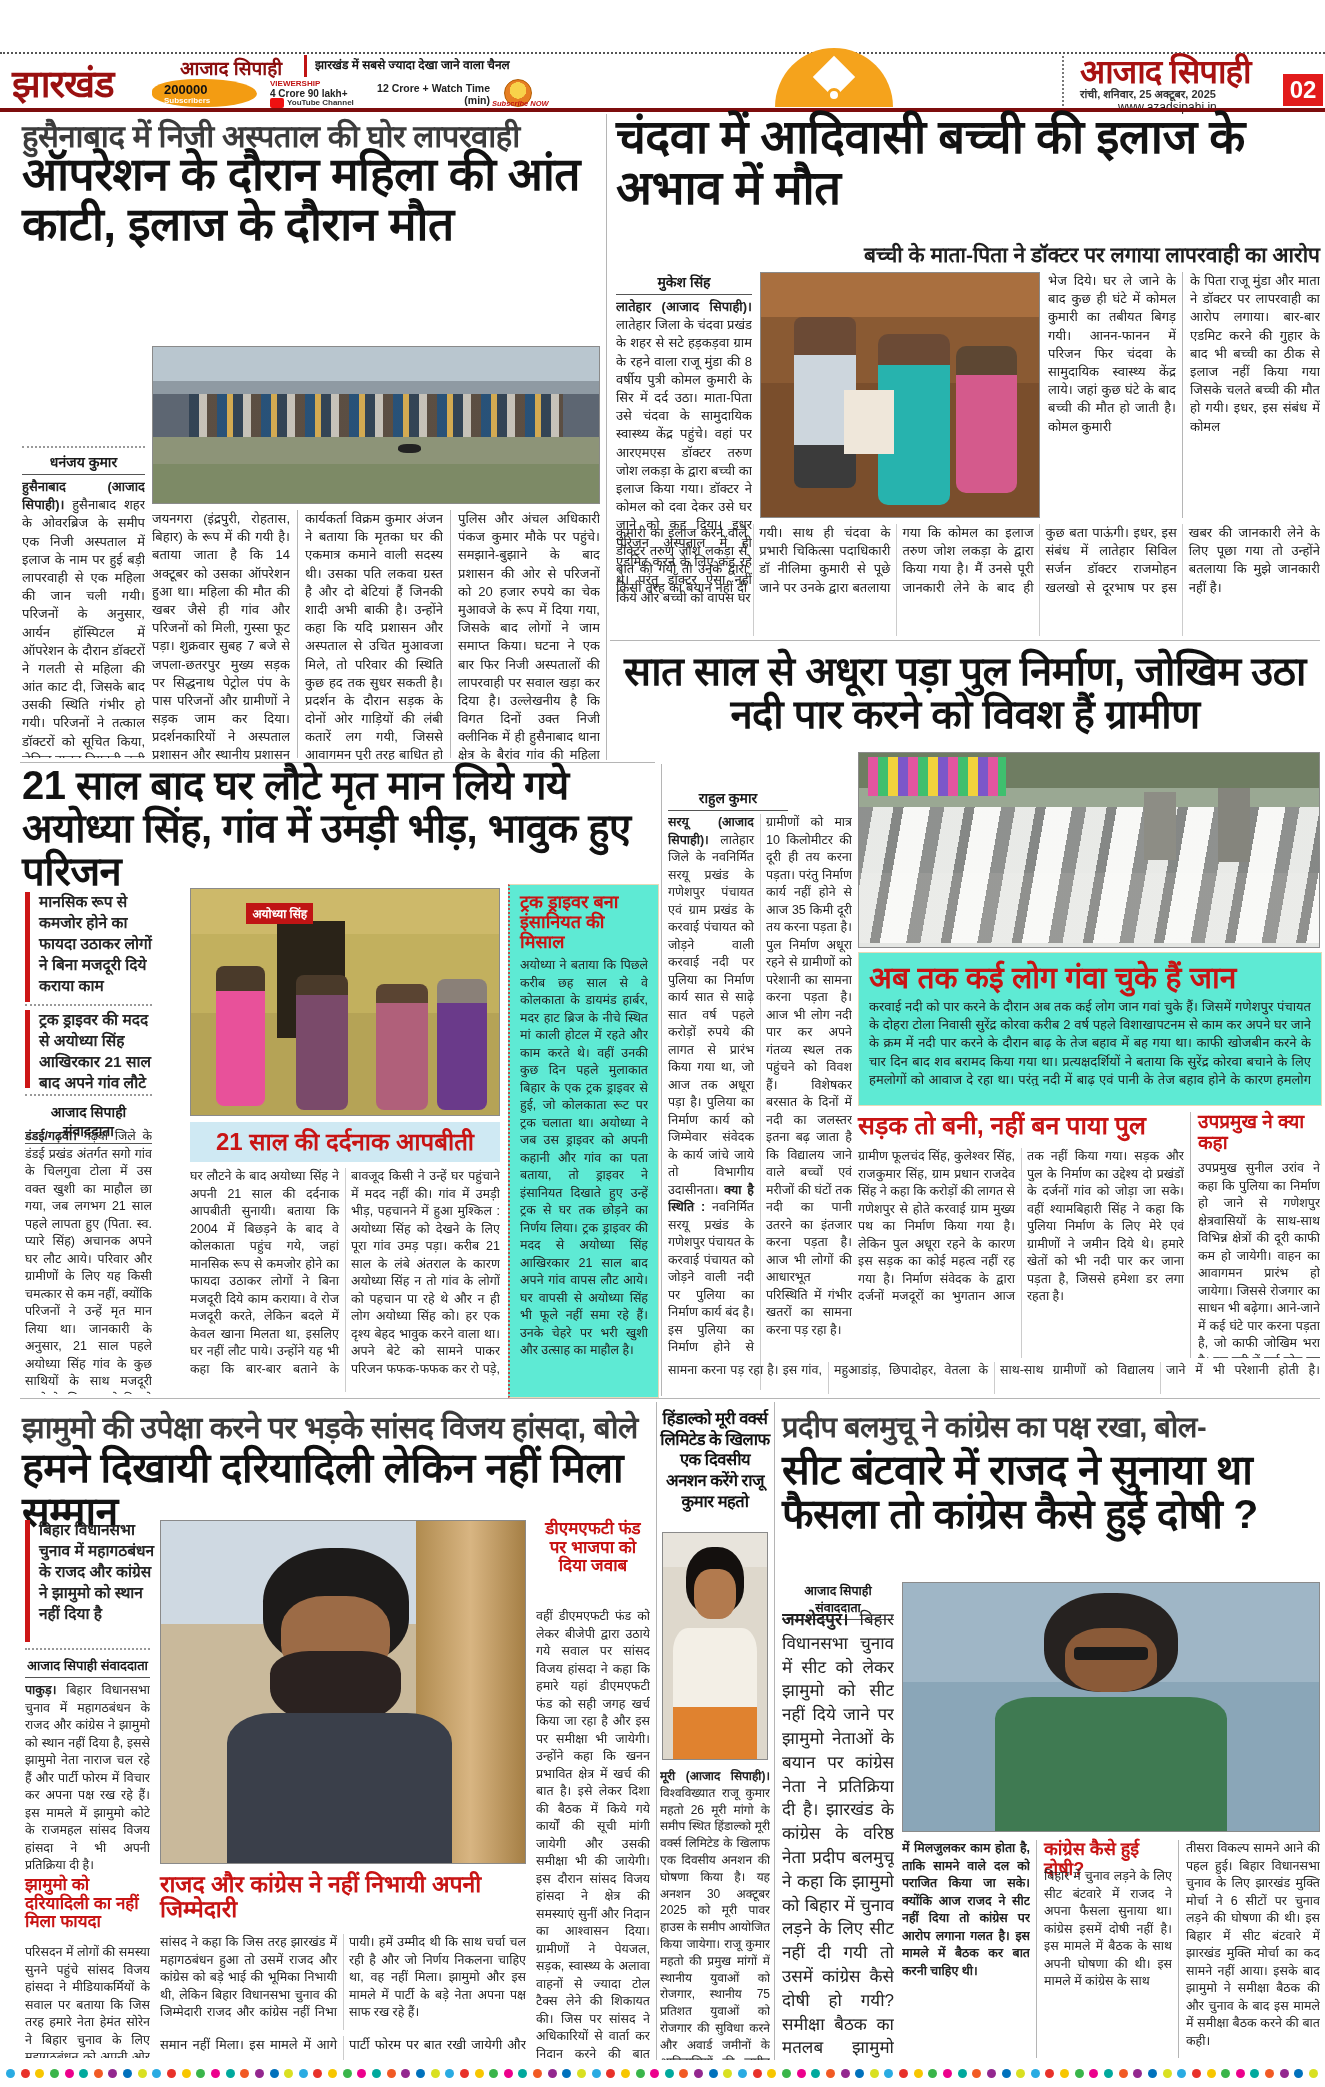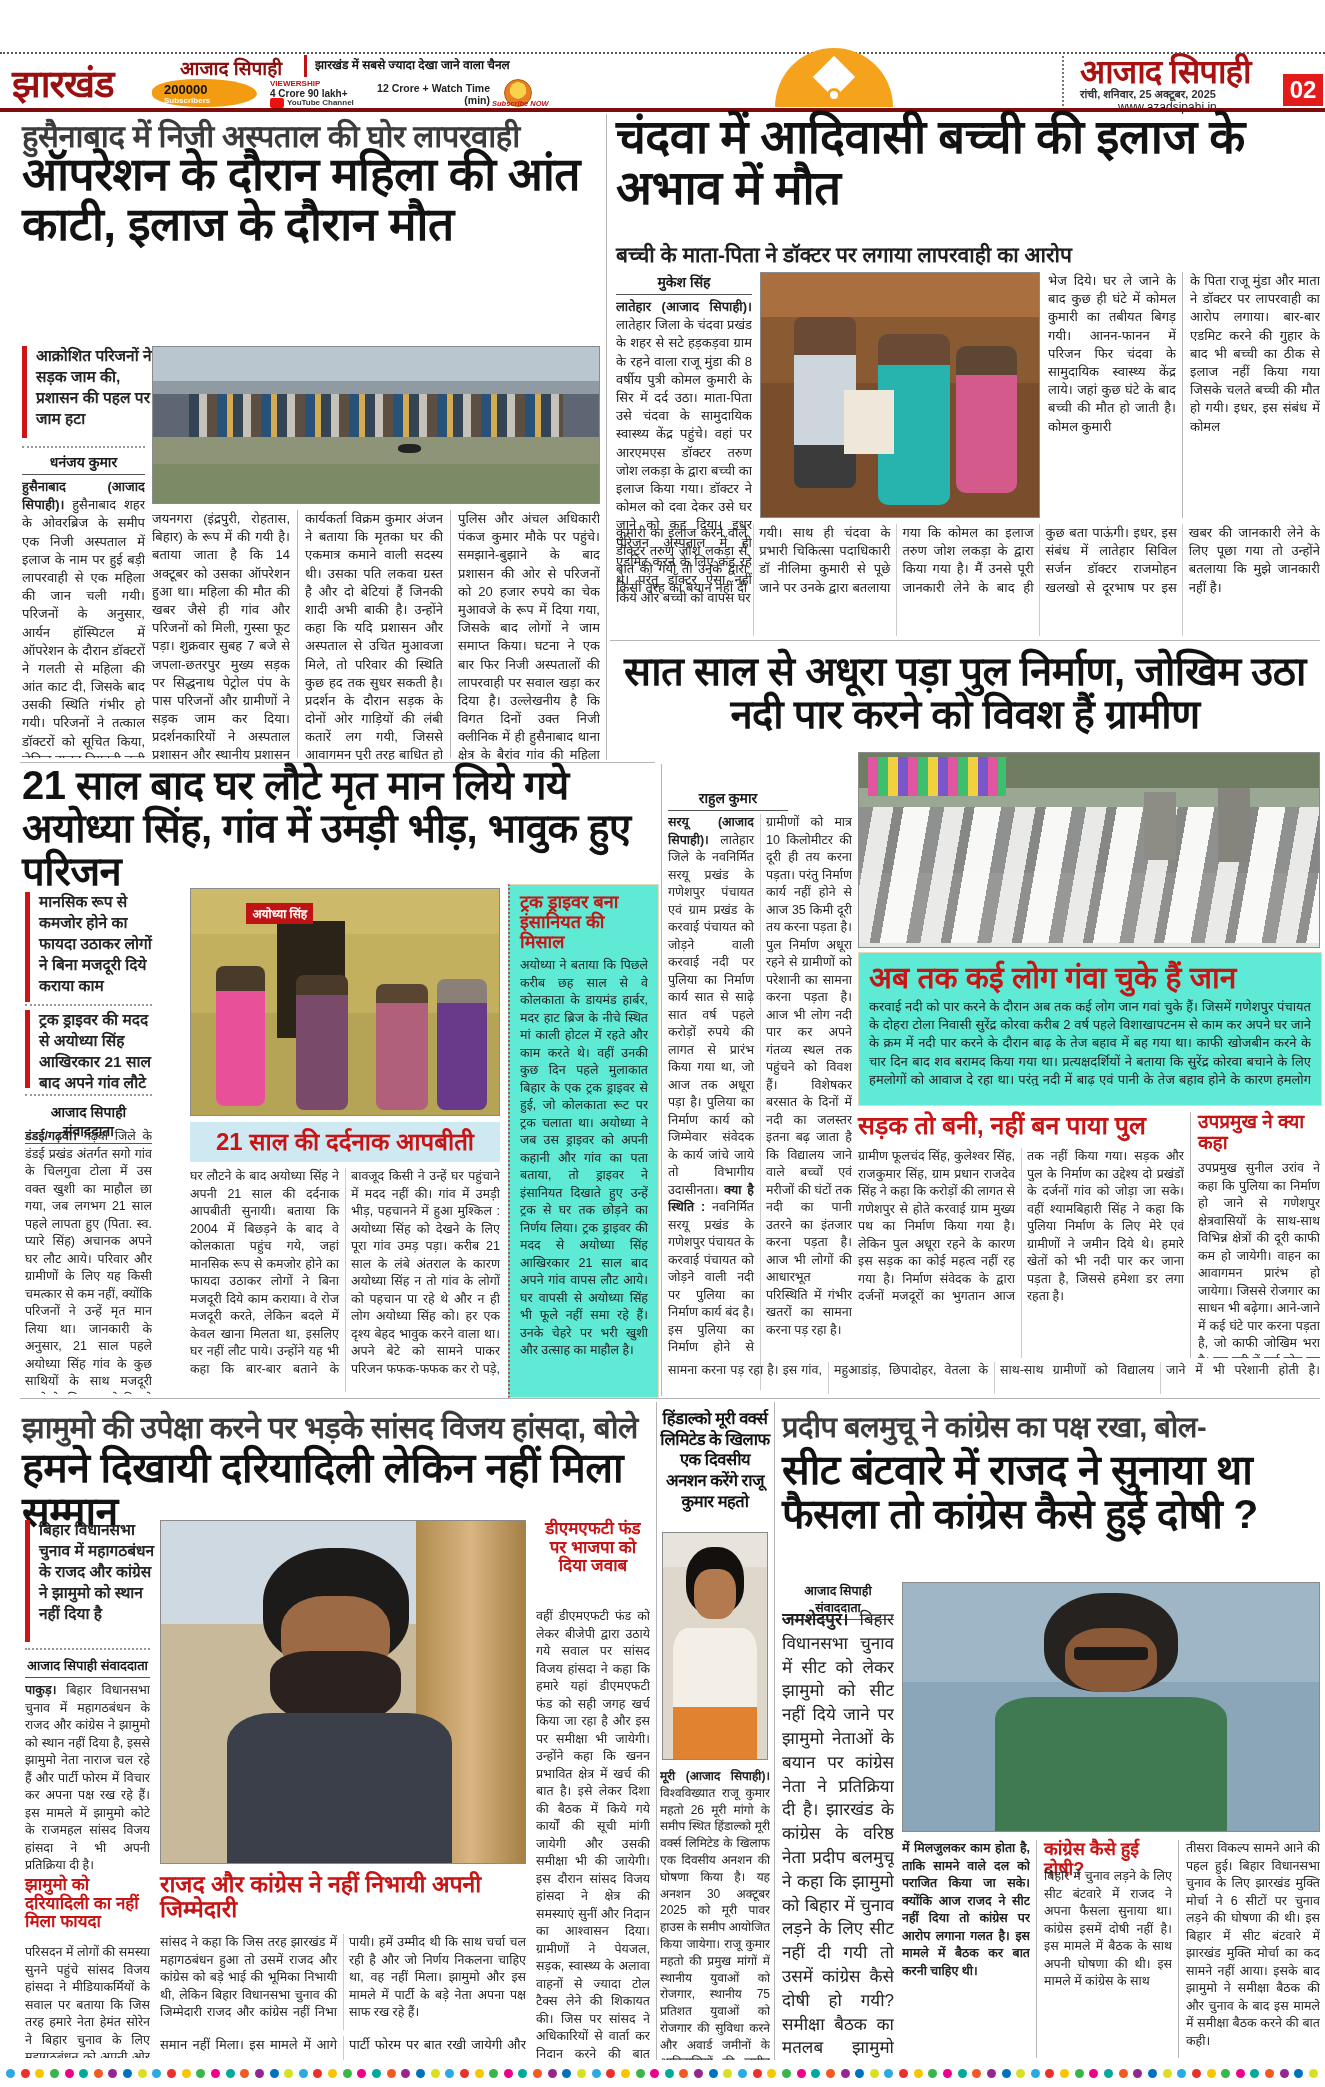--- a/index.html
+++ b/index.html
@@ -59,21 +59,20 @@
   <div class="abs" style="left:1080px;top:48px;width:240px;font-size:33px;font-weight:800;color:#a81212;letter-spacing:-1px;">आजाद सिपाही</div>
   <div class="abs" style="left:1080px;top:86px;font-size:11px;font-weight:700;color:#333;">रांची, शनिवार, 25 अक्टूबर, 2025</div>
   <div class="abs" style="left:1118px;top:100px;font-size:12px;color:#222;">www.azadsipahi.in</div>
   <div class="abs" style="left:1283px;top:74px;width:40px;height:32px;background:#e21b1b;color:#fff;font-size:24px;font-weight:800;text-align:center;line-height:32px;">02</div>
 
   <div class="abs" style="left:0;top:108px;width:1325px;height:4px;background:#7d0d0d;"></div>
 
   <div class="abs kicker" style="left:22px;top:114px;width:580px;font-size:31px;">हुसैनाबाद में निजी अस्पताल की घोर लापरवाही</div>
   <div class="abs headline" style="left:22px;top:150px;width:580px;height:188px;font-size:46px;">ऑपरेशन के दौरान महिला की आंत काटी, इलाज के दौरान मौत</div>
 
-  <div class="abs sidenote" style="left:22px;top:346px;width:118px;height:92px;">आक्रोशित परिजनों ने सड़क जाम की, प्रशासन की पहल पर जाम हटा</div>
   <div class="abs dotted-sep" style="left:22px;top:446px;width:123px;"></div>
   <div class="abs byline" style="left:22px;top:452px;width:123px;">धनंजय कुमार</div>
   <div class="abs body-txt" style="left:22px;top:478px;width:123px;height:280px;">
     <b class="dateline">हुसैनाबाद (आजाद सिपाही)। </b>
     <span>हुसैनाबाद शहर के ओवरब्रिज के समीप एक निजी अस्पताल में इलाज के नाम पर हुई बड़ी लापरवाही से एक महिला की जान चली गयी। परिजनों के अनुसार, आर्यन हॉस्पिटल में ऑपरेशन के दौरान डॉक्टरों ने गलती से महिला की आंत काट दी, जिसके बाद उसकी स्थिति गंभीर हो गयी। परिजनों ने तत्काल डॉक्टरों को सूचित किया, लेकिन हालत बिगड़ती चली गयी। बाद में महिला को रांची के निजी अस्पताल में रेफर किया गया, जहां कई दिनों तक इलाज के बाद उसकी मौत हो गयी। मृतका की पहचान 48 वर्षीय कलावती देवी, पति रामचंद्र बैठा, निवासी</span>
   </div>
 
   <div class="abs photo" style="left:152px;top:346px;width:448px;height:158px;background:
       linear-gradient(180deg,#b9c6cf 0 22%,#8f9aa3 22% 30%,#5d6672 30% 58%,#8d9478 58% 75%,#7d8a66 75% 100%);">
     <span class="abs" style="left:8%;top:30%;width:84%;height:28%;background:repeating-linear-gradient(90deg,#2c3e50 0 10px,#d9d2c5 10px 18px,#5b4a3a 18px 28px,#1f4e79 28px 38px,#e8b64c 38px 44px);opacity:.85;"></span>
@@ -82,21 +81,21 @@
 
   <div class="abs body-txt" style="left:152px;top:510px;width:138px;height:250px;">जयनगरा (इंद्रपुरी, रोहतास, बिहार) के रूप में की गयी है। बताया जाता है कि 14 अक्टूबर को उसका ऑपरेशन हुआ था। महिला की मौत की खबर जैसे ही गांव और परिजनों को मिली, गुस्सा फूट पड़ा। शुक्रवार सुबह 7 बजे से जपला-छतरपुर मुख्य सड़क पर सिद्धनाथ पेट्रोल पंप के पास परिजनों और ग्रामीणों ने सड़क जाम कर दिया। प्रदर्शनकारियों ने अस्पताल प्रशासन और स्थानीय प्रशासन से मुआवजे की मांग करते हुए जमकर नारेबाजी की। सामाजिक</div>
   <div class="abs vline" style="left:297px;top:510px;height:248px;"></div>
   <div class="abs body-txt" style="left:305px;top:510px;width:138px;height:250px;">कार्यकर्ता विक्रम कुमार अंजन ने बताया कि मृतका घर की एकमात्र कमाने वाली सदस्य थी। उसका पति लकवा ग्रस्त है और दो बेटियां हैं जिनकी शादी अभी बाकी है। उन्होंने कहा कि यदि प्रशासन और अस्पताल से उचित मुआवजा मिले, तो परिवार की स्थिति कुछ हद तक सुधर सकती है। प्रदर्शन के दौरान सड़क के दोनों ओर गाड़ियों की लंबी कतारें लग गयी, जिससे आवागमन पूरी तरह बाधित हो गया। ग्रामीणों ने टायर जलाकर प्रदर्शन किया। सूचना मिलते ही हुसैनाबाद थाना</div>
   <div class="abs vline" style="left:450px;top:510px;height:248px;"></div>
   <div class="abs body-txt" style="left:458px;top:510px;width:142px;height:250px;">पुलिस और अंचल अधिकारी पंकज कुमार मौके पर पहुंचे। समझाने-बुझाने के बाद प्रशासन की ओर से परिजनों को 20 हजार रुपये का चेक मुआवजे के रूप में दिया गया, जिसके बाद लोगों ने जाम समाप्त किया। घटना ने एक बार फिर निजी अस्पतालों की लापरवाही पर सवाल खड़ा कर दिया है। उल्लेखनीय है कि विगत दिनों उक्त निजी क्लीनिक में ही हुसैनाबाद थाना क्षेत्र के बैरांव गांव की महिला संजू देवी की मौत हो गयी थी। इसके बाद अस्पताल को सील कर दिया गया है।</div>
 
   <div class="abs vline" style="left:606px;top:114px;height:646px;"></div>
 
   <div class="abs headline" style="left:616px;top:112px;width:704px;height:126px;font-size:47px;">चंदवा में आदिवासी बच्ची की इलाज के अभाव में मौत</div>
-  <div class="abs subhead" style="left:616px;top:240px;width:704px;font-size:21px;">बच्ची के माता-पिता ने डॉक्टर पर लगाया लापरवाही का आरोप</div>
+  <div class="abs subhead" style="left:616px;top:240px;width:704px;font-size:21px;text-align:right;">बच्ची के माता-पिता ने डॉक्टर पर लगाया लापरवाही का आरोप</div>
 
   <div class="abs byline" style="left:616px;top:272px;width:136px;">मुकेश सिंह</div>
   <div class="abs body-txt" style="left:616px;top:298px;width:136px;height:338px;">
     <b class="dateline">लातेहार (आजाद सिपाही)। </b>
     <span>लातेहार जिला के चंदवा प्रखंड के शहर से सटे हड़कड़वा ग्राम के रहने वाला राजू मुंडा की 8 वर्षीय पुत्री कोमल कुमारी के सिर में दर्द उठा। माता-पिता उसे चंदवा के सामुदायिक स्वास्थ्य केंद्र पहुंचे। वहां पर आरएमएस डॉक्टर तरुण जोश लकड़ा के द्वारा बच्ची का इलाज किया गया। डॉक्टर ने कोमल को दवा देकर उसे घर जाने को कह दिया। इधर परिजन अस्पताल में ही एडमिट करने के लिए कह रहे थे। परंतु डॉक्टर ऐसा नहीं किये और बच्ची को वापस घर</span>
   </div>
 
   <div class="abs photo" style="left:760px;top:272px;width:280px;height:246px;background:
       linear-gradient(180deg,#a96f3f 0 18%,#8a5a33 18% 45%,#7a4e2c 45% 100%);">
     <span class="abs" style="left:12%;top:18%;width:22%;height:70%;background:linear-gradient(180deg,#6b4a35 0 22%,#cdd6dd 22% 75%,#3b3b3b 75% 100%);border-radius:8px;"></span>

